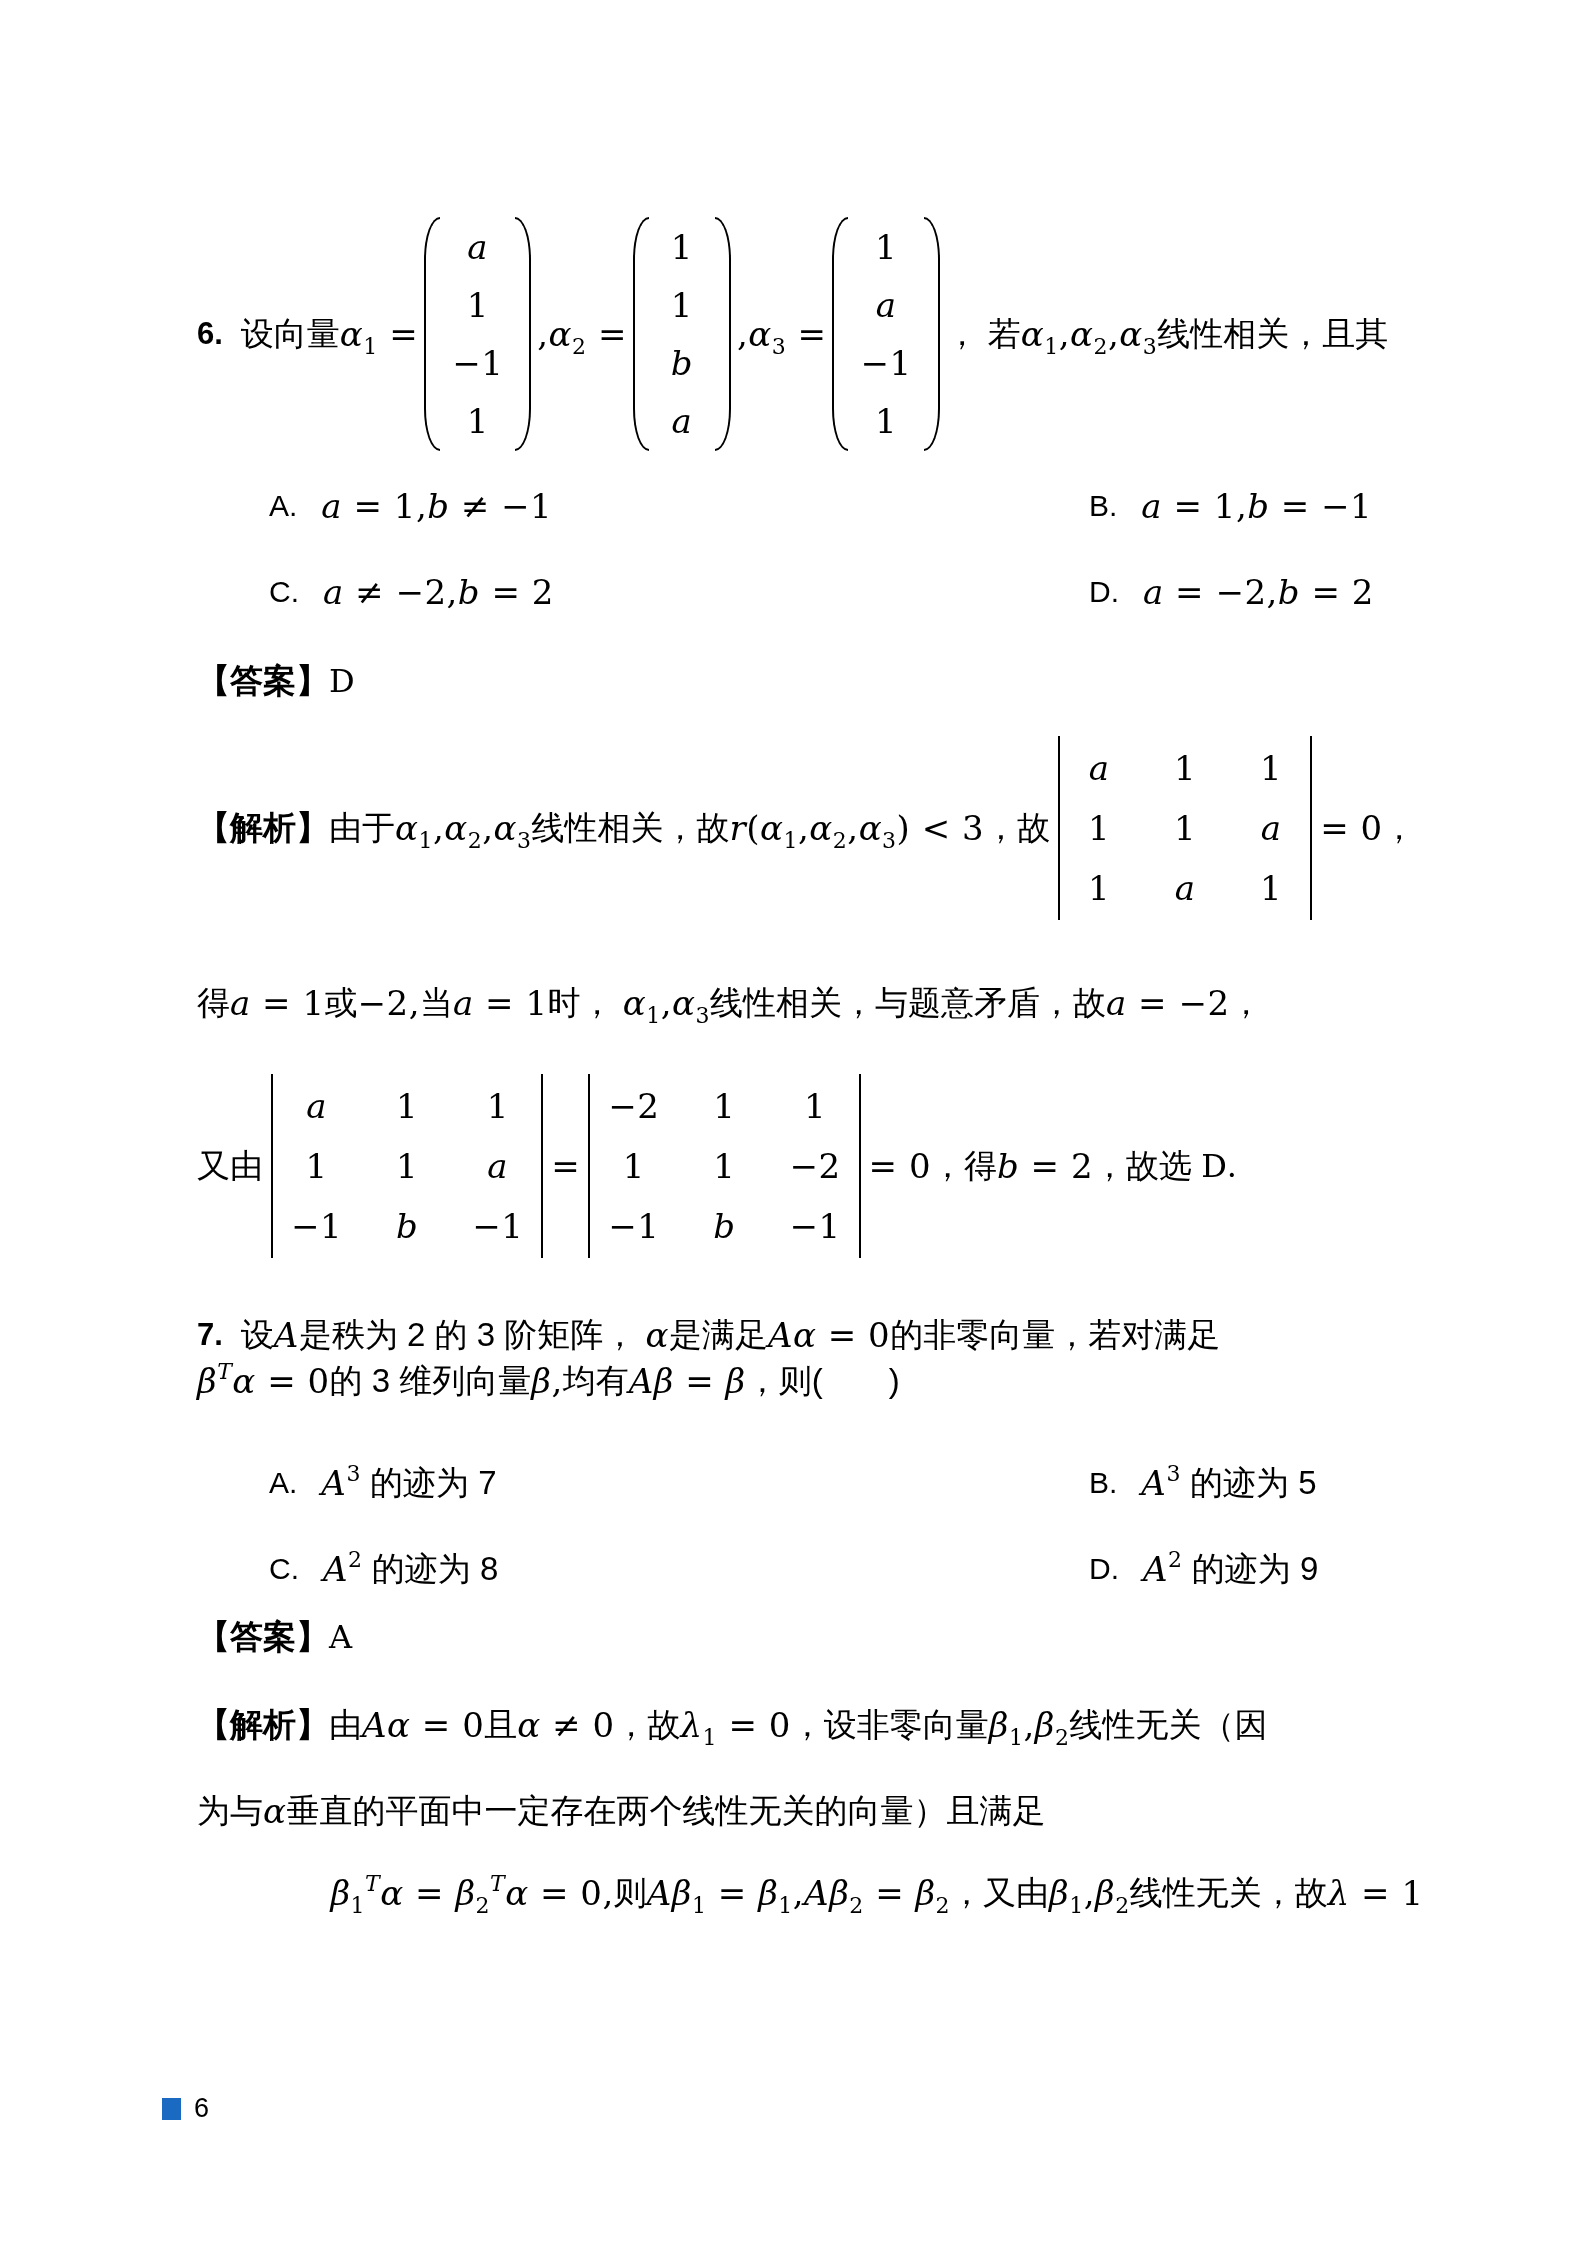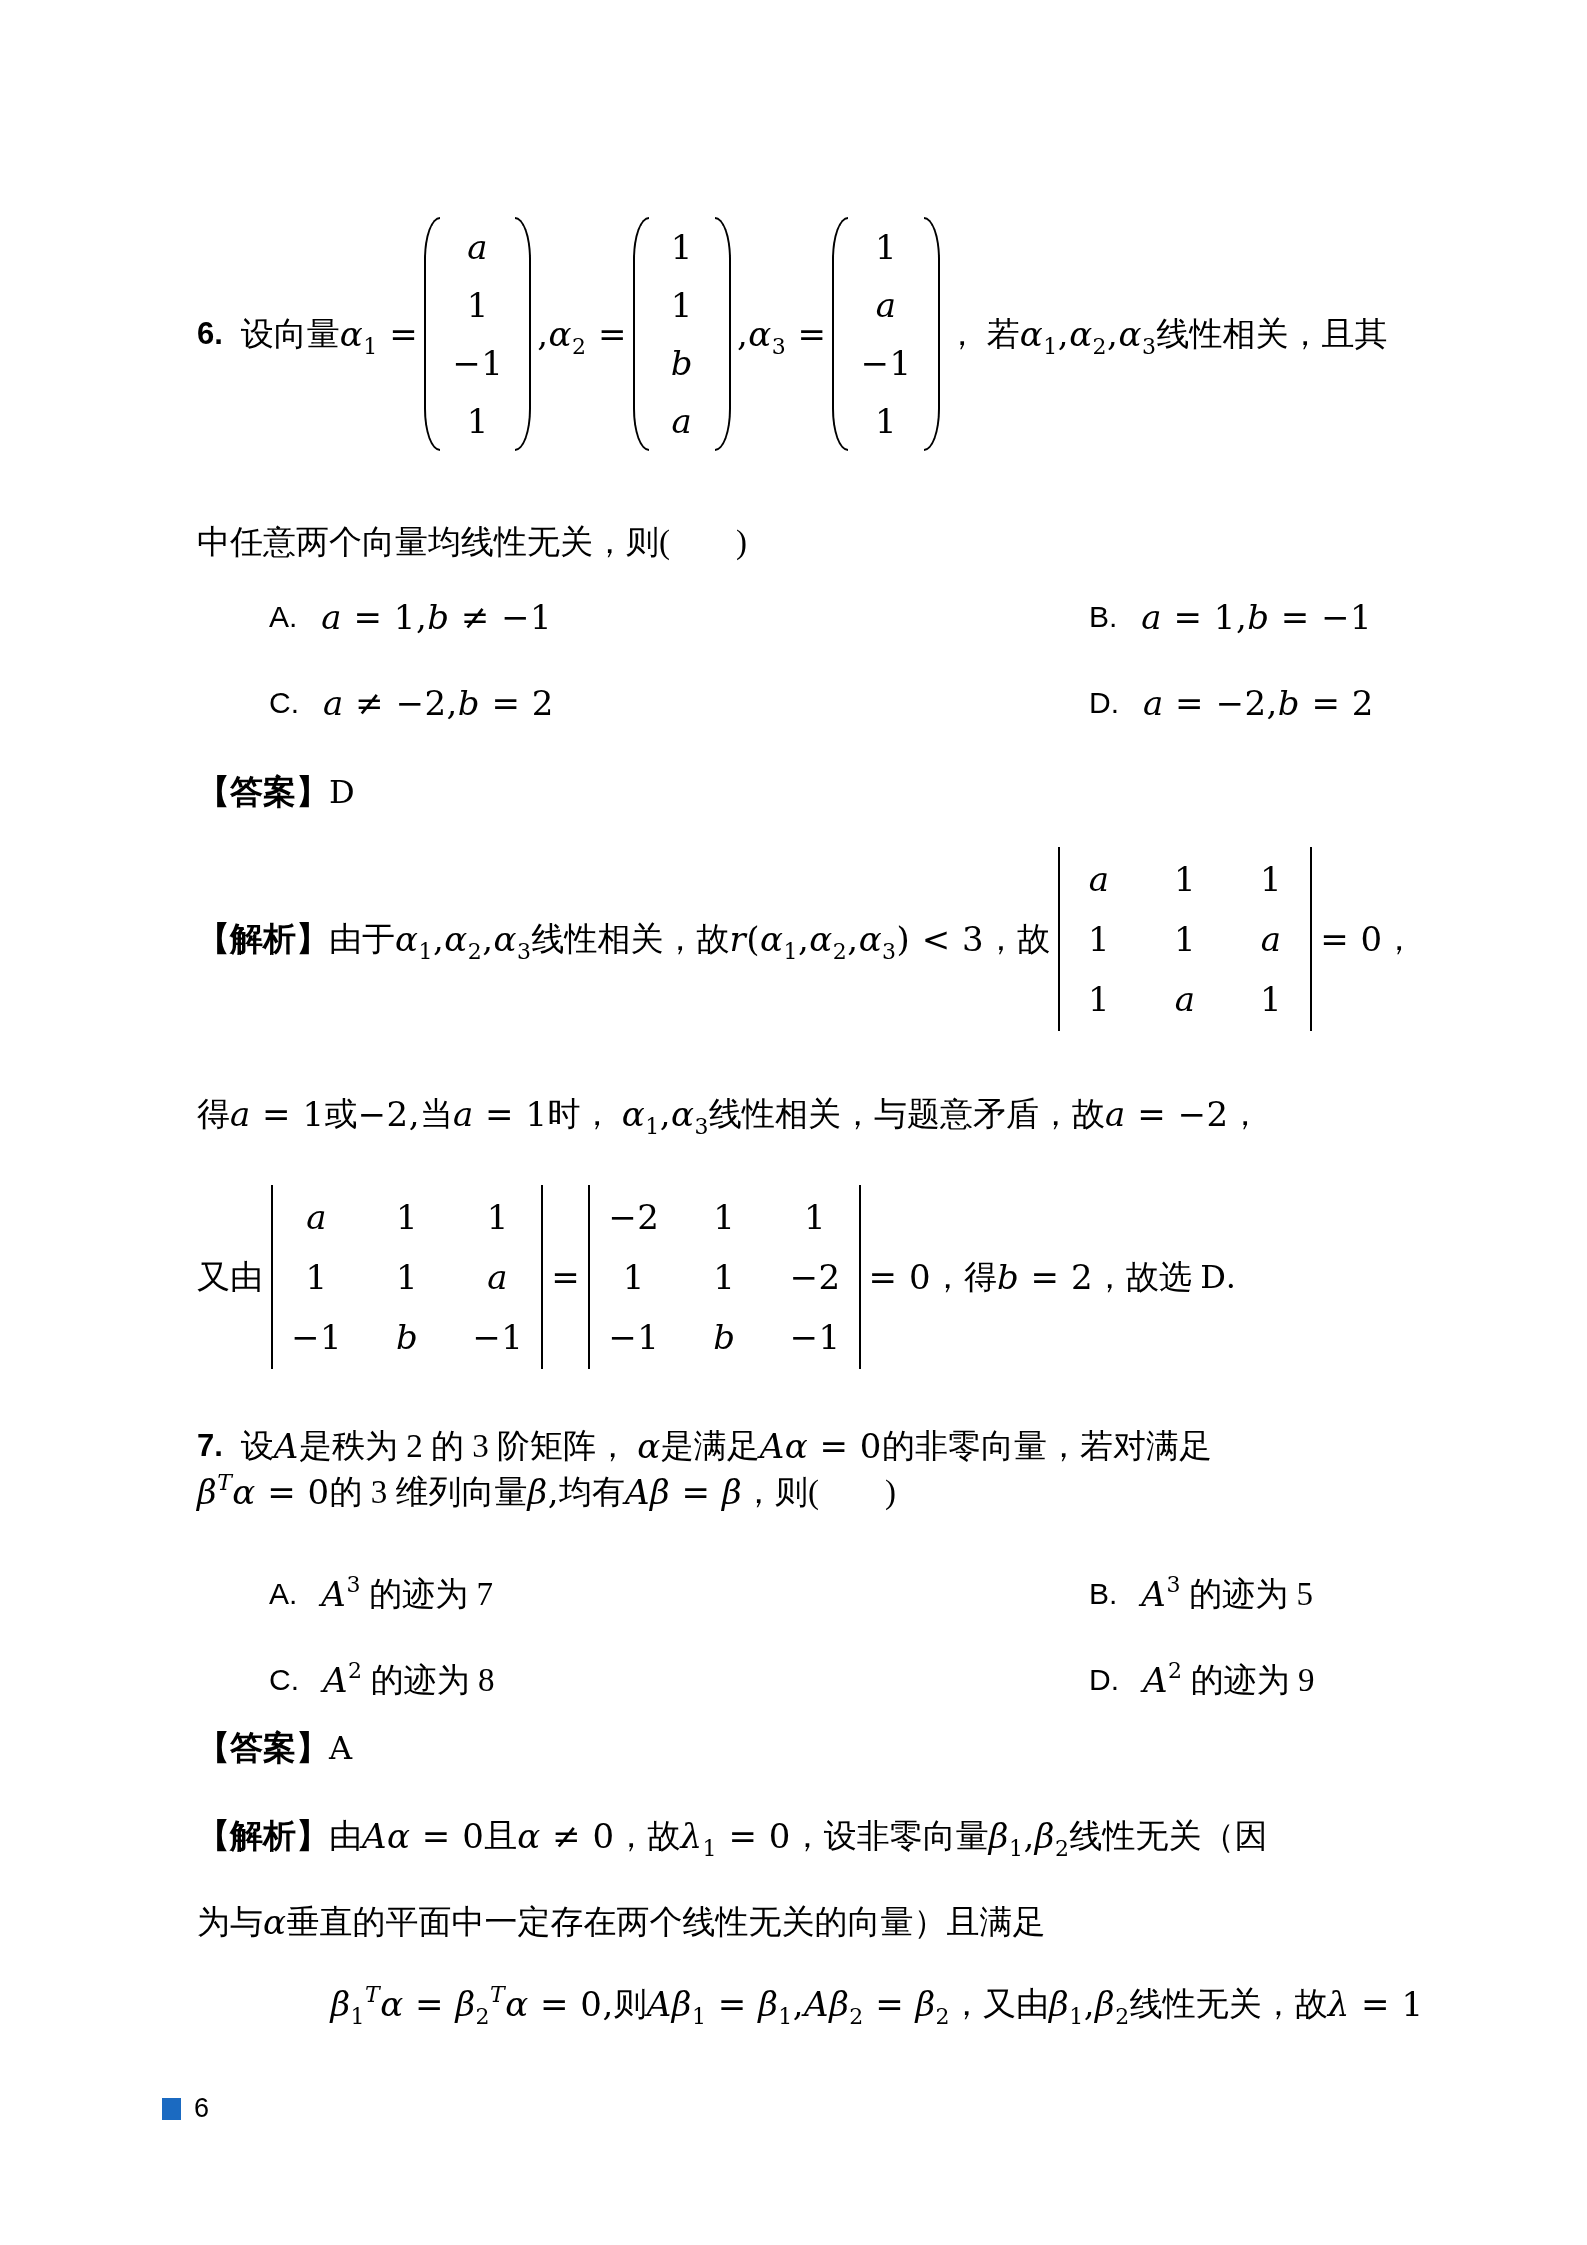--- a/index.html
+++ b/index.html
@@ -15,21 +15,21 @@
   #content{
     position:absolute;left:0;top:0;right:0;
     padding:0 30px 0 197px;
   }
   .para{
     display:flex;align-items:center;
     min-height:46px;
     white-space:pre;
     font-size:33px;line-height:46px;
   }
-  .cn{font-family:Liberation Serif, serif;}
+  .cn{font-family:Liberation Sans, sans-serif;}
   .cnb{font-weight:700;}
   .num{
     font-family:"Liberation Sans","DejaVu Sans",sans-serif;
     font-weight:700;font-size:31px;margin-right:18px;
   }
   .m{
     font-family:"DejaVu Serif","Liberation Serif",serif;
     font-size:34px;letter-spacing:0.5px;
   }
   .m .it{font-style:italic;}
@@ -97,21 +97,20 @@
     font-family:"Liberation Sans","DejaVu Sans",sans-serif;
     font-size:27px;margin-left:13px;color:#000;
   }
 </style>
 </head>
 <body>
 
 <div class="page">
   <main id="content">
       <div class="para b-q6-intro"><span class="num">6.</span><span class="cn">设向量</span><span class="m"><span class="it">α</span><sub>1</sub><span> </span><span>=</span></span><span class="vec"><i class="par pl"></i><span class="vcol"><span class="vcell"><span class="m"><span class="it">a</span></span></span><span class="vcell"><span class="m"><span>1</span></span></span><span class="vcell"><span class="m"><span>−</span><span>1</span></span></span><span class="vcell"><span class="m"><span>1</span></span></span></span><i class="par pr"></i></span><span class="m"><span>,</span><span class="it">α</span><sub>2</sub><span> </span><span>=</span></span><span class="vec"><i class="par pl"></i><span class="vcol"><span class="vcell"><span class="m"><span>1</span></span></span><span class="vcell"><span class="m"><span>1</span></span></span><span class="vcell"><span class="m"><span class="it">b</span></span></span><span class="vcell"><span class="m"><span class="it">a</span></span></span></span><i class="par pr"></i></span><span class="m"><span>,</span><span class="it">α</span><sub>3</sub><span> </span><span>=</span></span><span class="vec"><i class="par pl"></i><span class="vcol"><span class="vcell"><span class="m"><span>1</span></span></span><span class="vcell"><span class="m"><span class="it">a</span></span></span><span class="vcell"><span class="m"><span>−</span><span>1</span></span></span><span class="vcell"><span class="m"><span>1</span></span></span></span><i class="par pr"></i></span><span class="cn">， 若</span><span class="m"><span class="it">α</span><sub>1</sub><span>,</span><span class="it">α</span><sub>2</sub><span>,</span><span class="it">α</span><sub>3</sub></span><span class="cn">线性相关，且其</span></div>
-      <div class="para b-q6-stem2"><span class="cn">中任意两个向量均线性无关，则(　　)</span></div>
       <div class="opts b-q6-options">
         <div class="opt-row">
           <span class="opt l"><span class="olabel">A.</span><span class="m"><span class="it">a</span><span> </span><span>=</span><span> </span><span>1</span><span>,</span><span class="it">b</span><span> </span><span>≠</span><span> </span><span>−</span><span>1</span></span></span>
           <span class="opt r"><span class="olabel">B.</span><span class="m"><span class="it">a</span><span> </span><span>=</span><span> </span><span>1</span><span>,</span><span class="it">b</span><span> </span><span>=</span><span> </span><span>−</span><span>1</span></span></span>
         </div>
         <div class="opt-row">
           <span class="opt l"><span class="olabel">C.</span><span class="m"><span class="it">a</span><span> </span><span>≠</span><span> </span><span>−</span><span>2</span><span>,</span><span class="it">b</span><span> </span><span>=</span><span> </span><span>2</span></span></span>
           <span class="opt r"><span class="olabel">D.</span><span class="m"><span class="it">a</span><span> </span><span>=</span><span> </span><span>−</span><span>2</span><span>,</span><span class="it">b</span><span> </span><span>=</span><span> </span><span>2</span></span></span>
         </div>
       </div>

